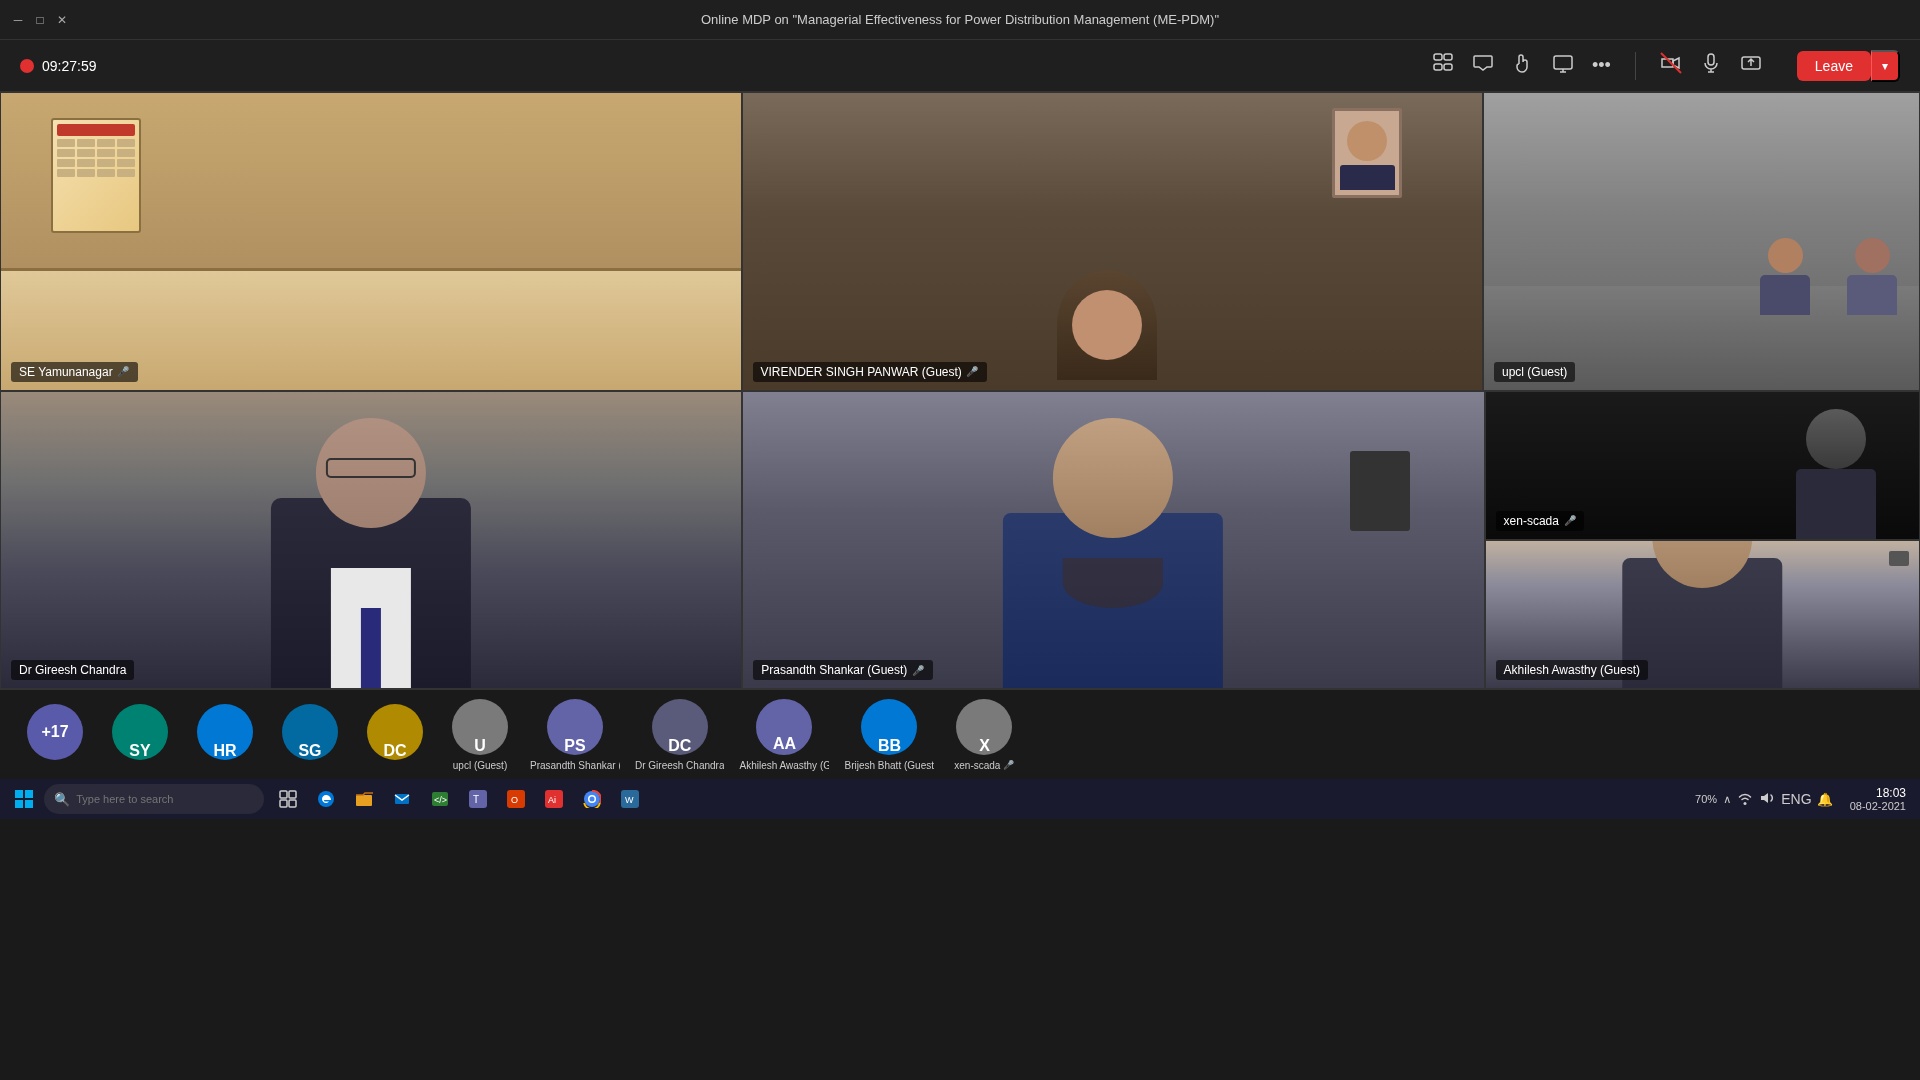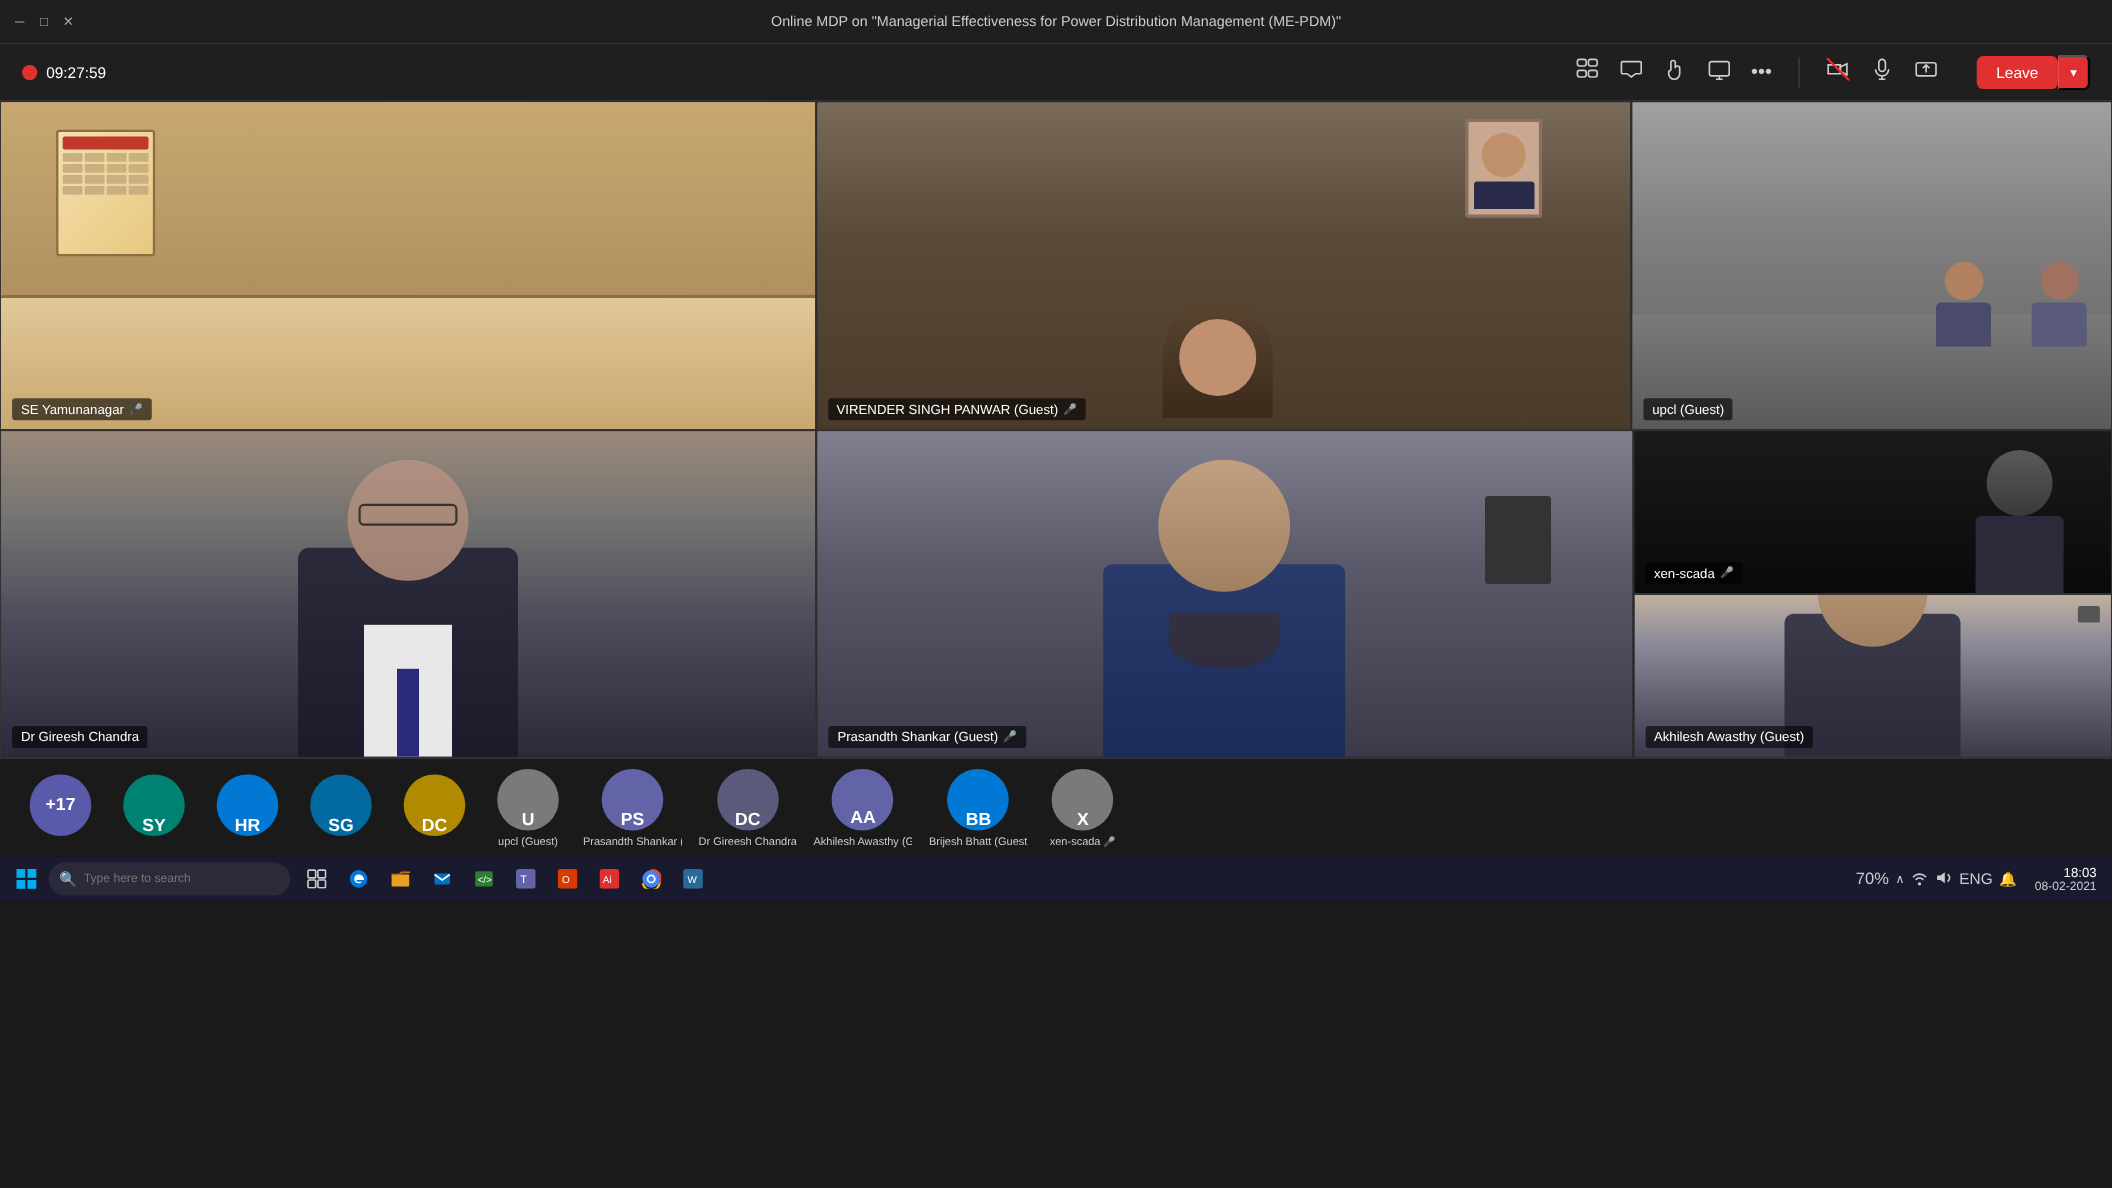--- a/index.html
+++ b/index.html
@@ -751,21 +751,21 @@
         <rect width="18" height="18" rx="3" fill="#2a6a9a"></rect>
         <text x="4" y="13" font-size="9" fill="white">W</text>
       </svg>
     </div>
   </div>
 
   <div class="taskbar-spacer"></div>
 
   <div class="sys-tray">
 
-    <span style="font-size:15px; color:#ccc;">
+    <span style="font-size:11px; color:#ccc;">
       <span>70%</span>
     </span>
 
     <span style="color:#ccc; font-size:11px;">∧</span>
 
     <span style="color:#ccc; font-size:14px;">
       <svg width="16" height="16" viewBox="0 0 16 16" fill="none">
         <path d="M8 12a1.5 1.5 0 1 0 0 3 1.5 1.5 0 0 0 0-3z" fill="#ccc"></path>
         <path d="M5 9.5A4.5 4.5 0 0 1 11 9.5" stroke="#ccc" stroke-width="1.5" fill="none" stroke-linecap="round"></path>
         <path d="M2.5 7A7.5 7.5 0 0 1 13.5 7" stroke="#ccc" stroke-width="1.5" fill="none" stroke-linecap="round"></path>

